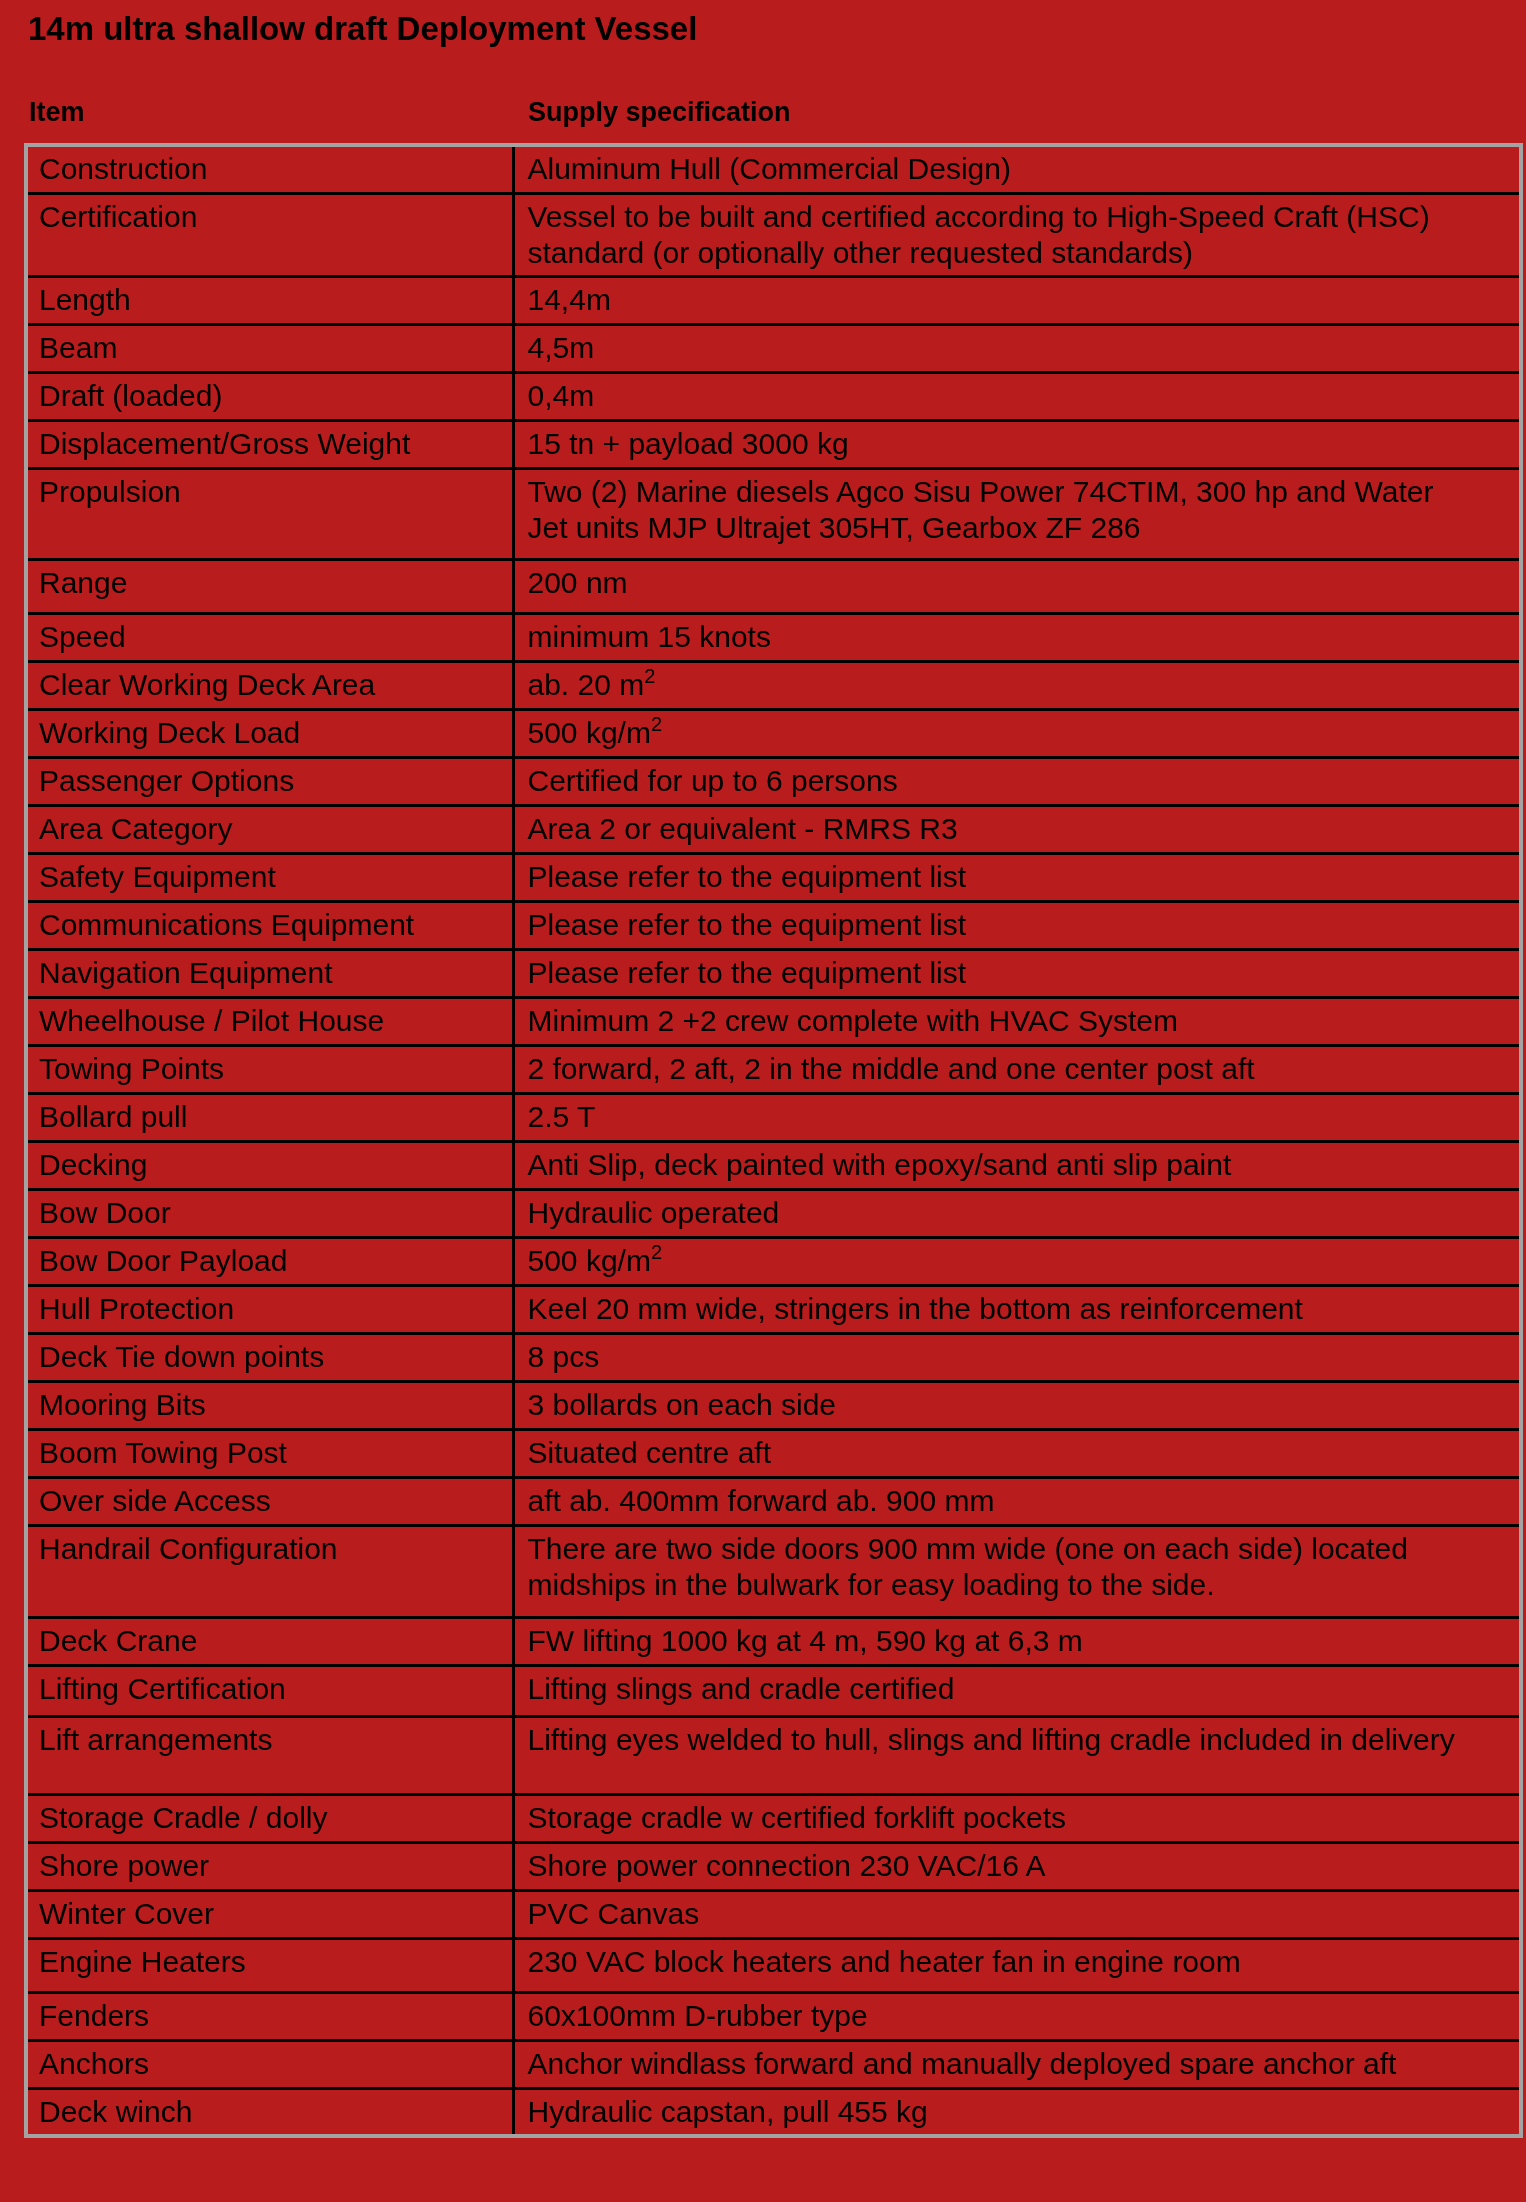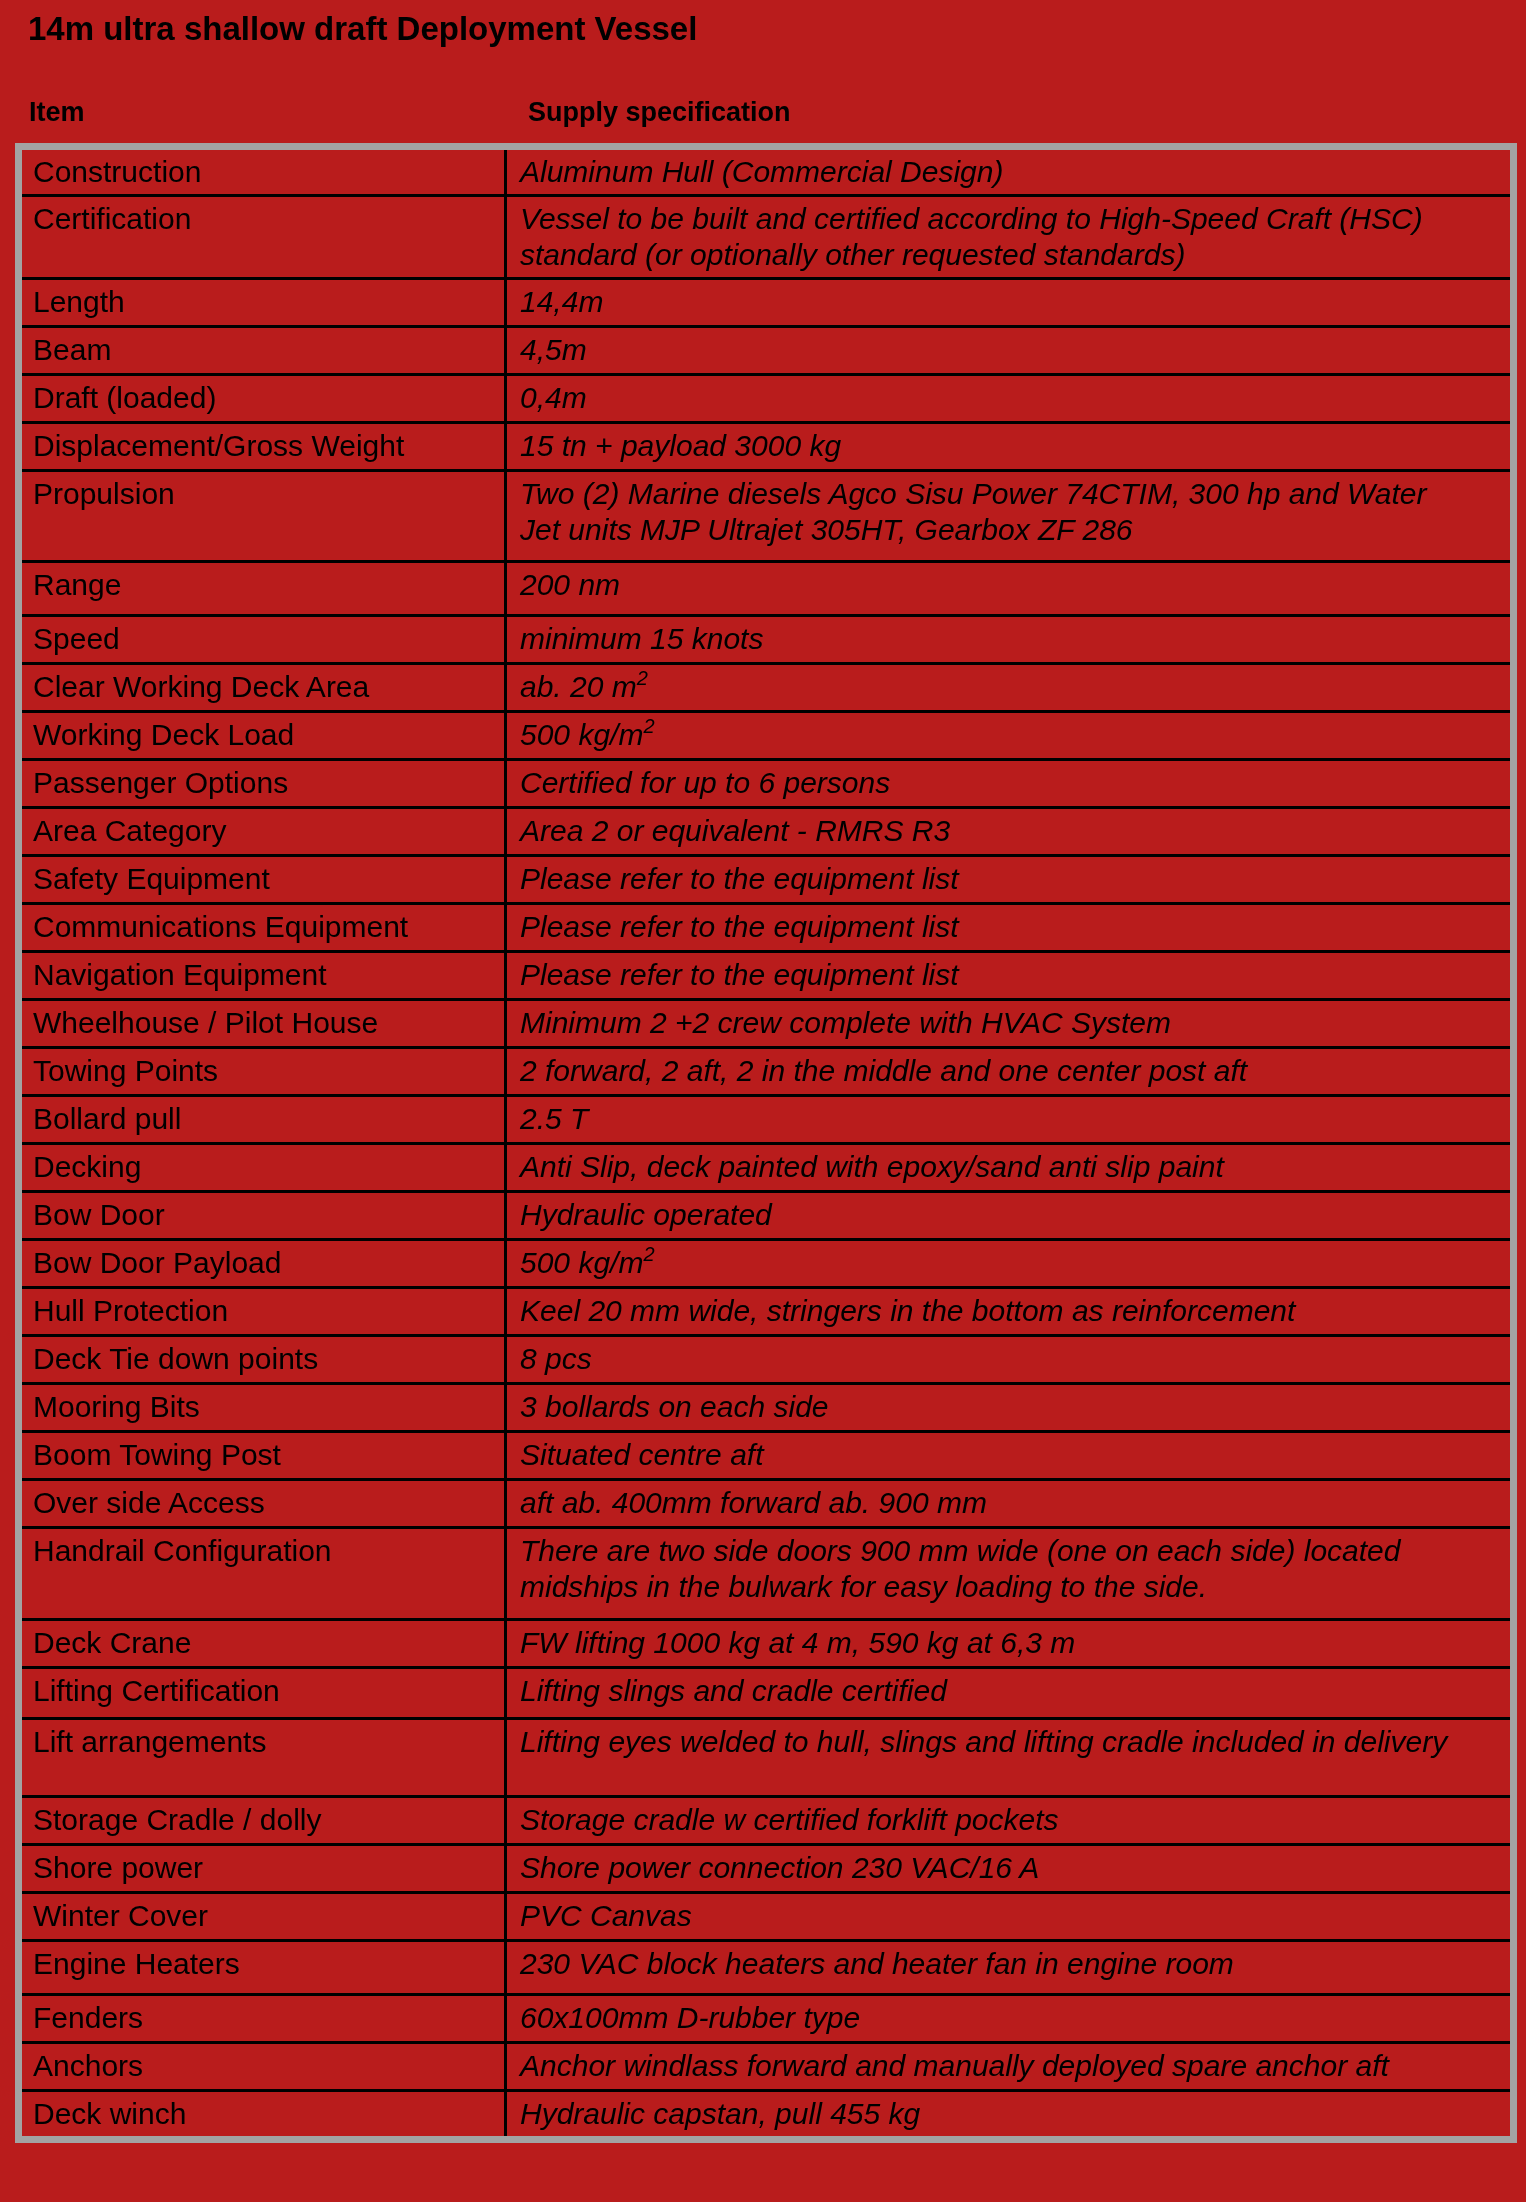--- a/index.html
+++ b/index.html
@@ -31,38 +31,38 @@
     position: absolute;
     top: 97px;
     font-size: 27px;
     font-weight: bold;
     white-space: nowrap;
   }
   .col-header.item-h { left: 29px; }
   .col-header.supply-h { left: 528px; }
   table.spec-table {
     position: absolute;
-    left: 15px;
+    left: 24px;
     top: 143px;
     width: 1495px;
     border-collapse: collapse;
     table-layout: fixed;
-    border: 7px solid #a3a3a3;
+    border: 4px solid #a3a3a3;
   }
   col.c1 { width: 487px; }
   col.c2 { width: 1008px; }
   td {
     border: 3px solid #000;
     vertical-align: top;
     font-size: 30px;
     line-height: 36px;
     padding: 4px 8px 4px 11px;
     overflow: hidden;
   }
-  td.value-cell { padding-left: 13px; padding-right: 40px; font-style: italic; }
+  td.value-cell { padding-left: 13px; padding-right: 40px; }
   td sup {
     font-size: 20px;
     line-height: 0;
     position: relative;
     top: -1px;
     vertical-align: super;
   }
 </style>
 </head>
 <body>

